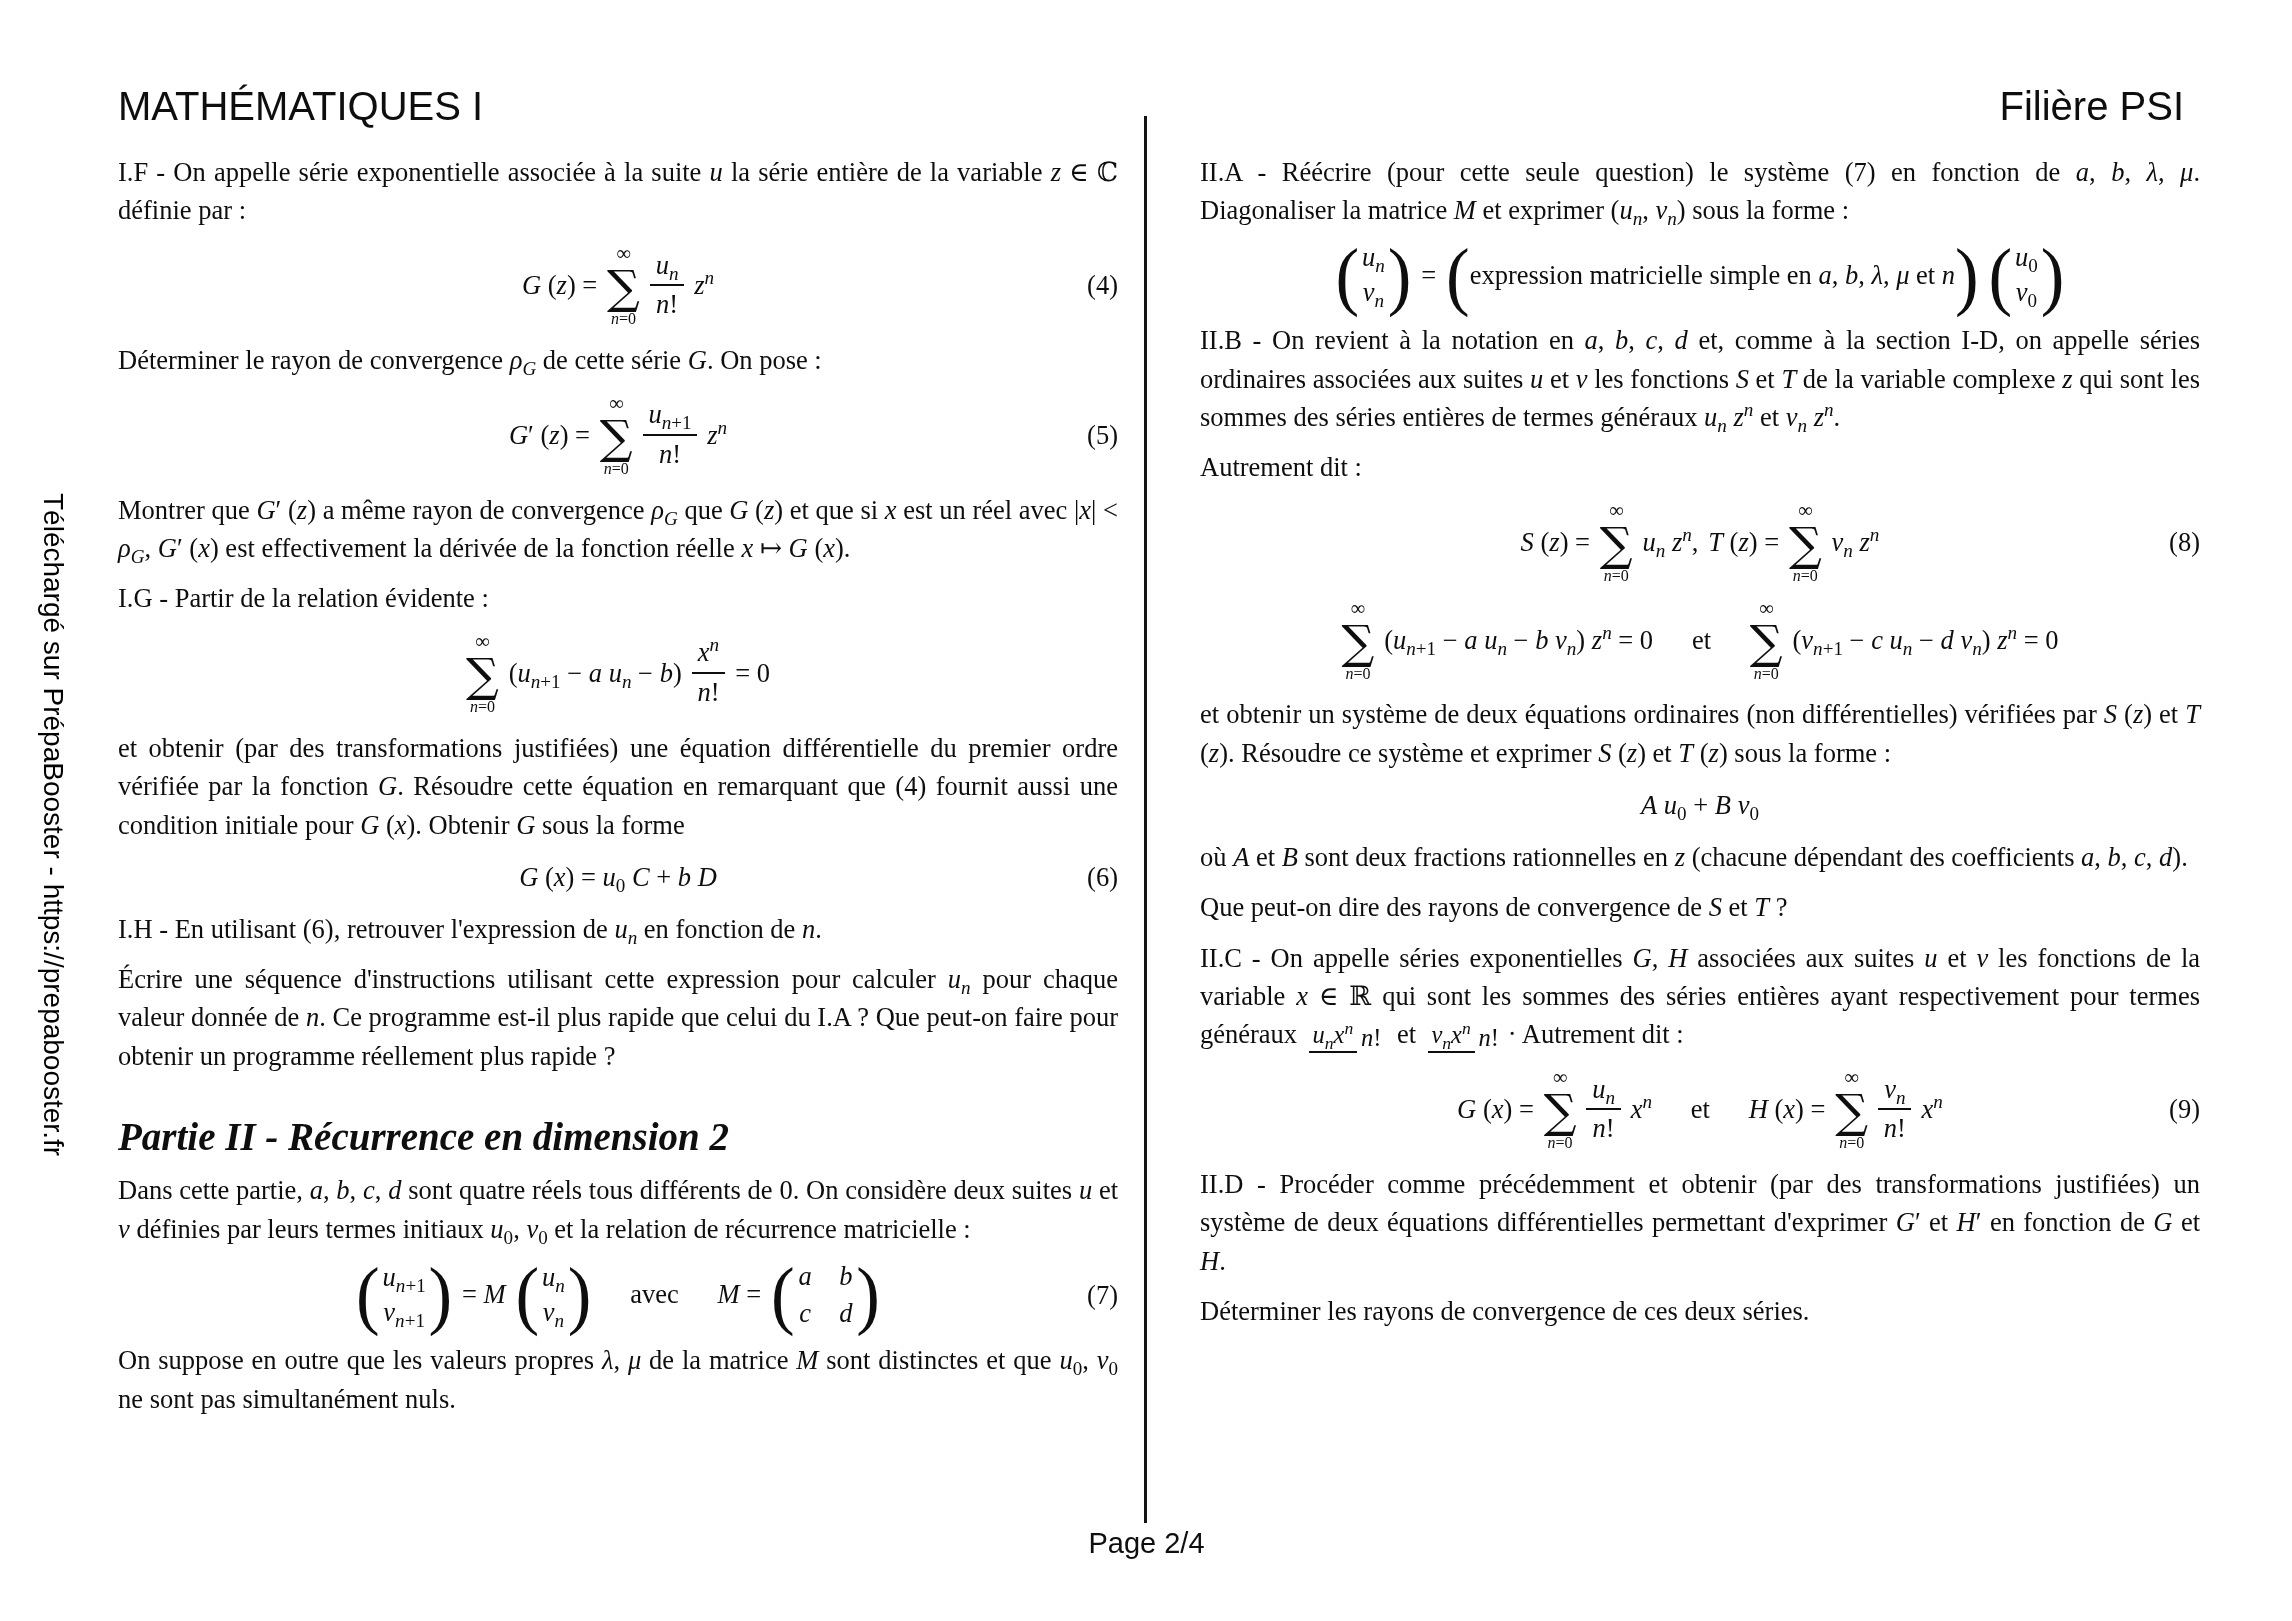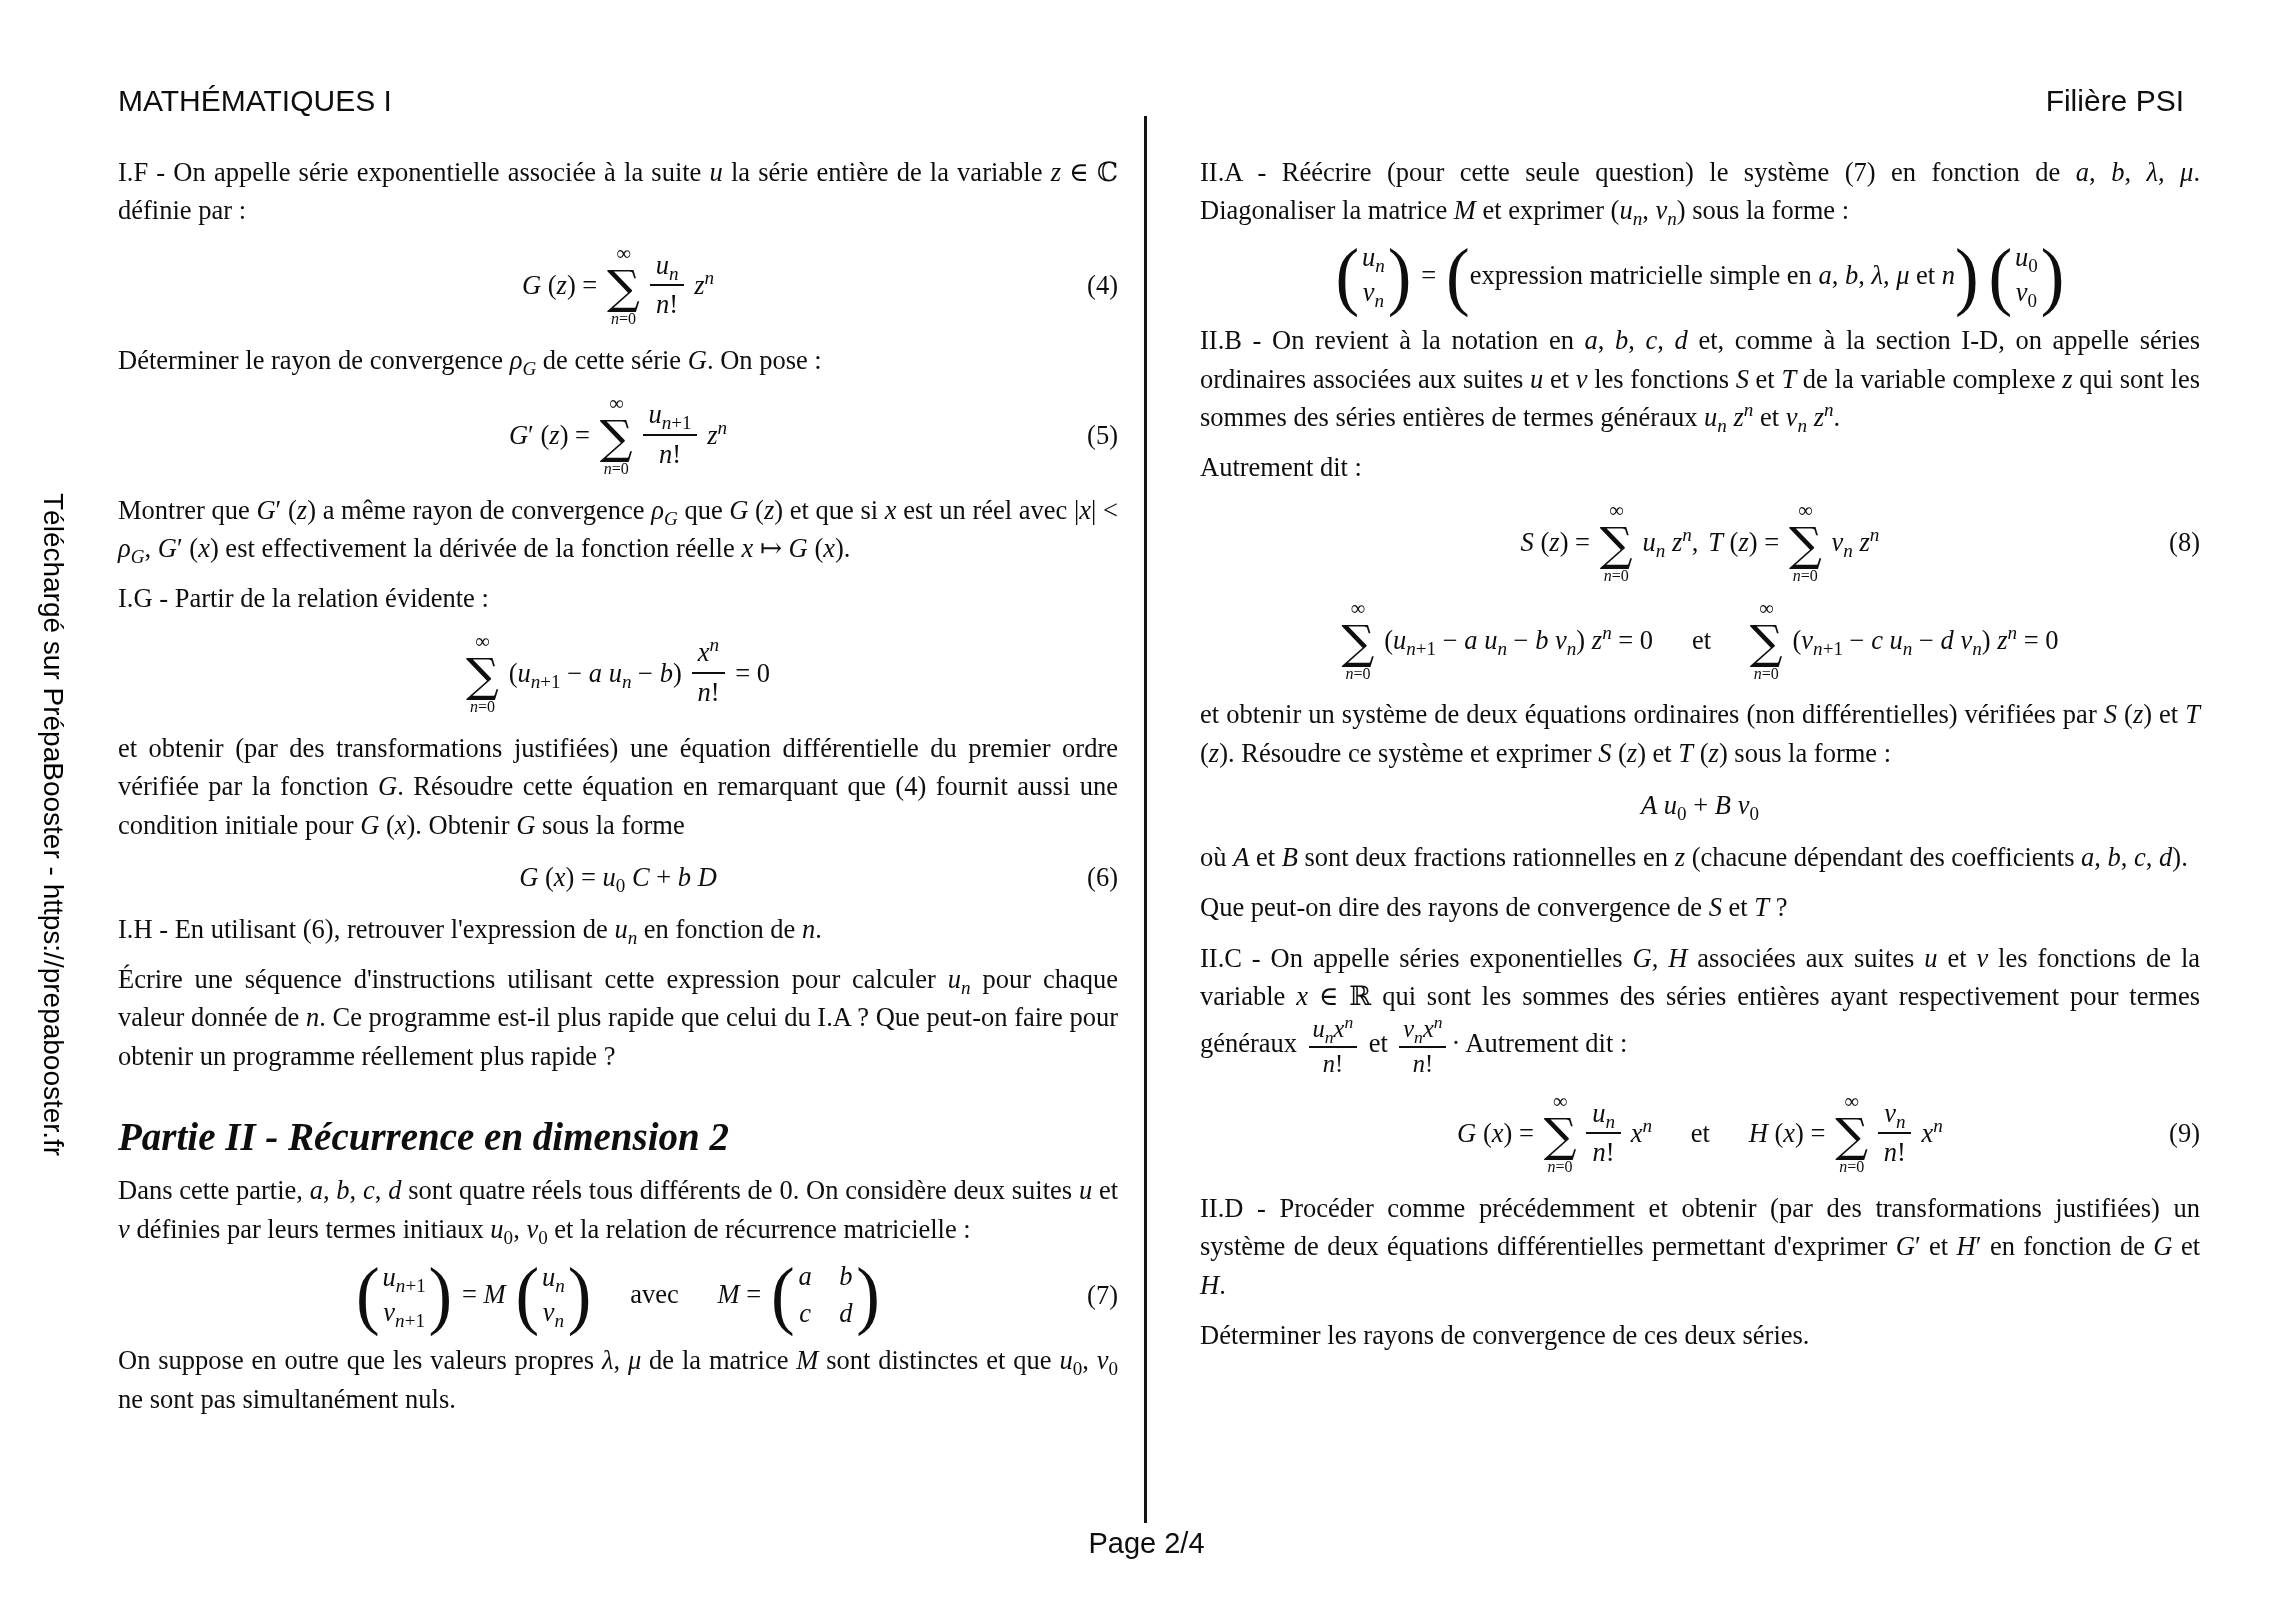--- a/index.html
+++ b/index.html
@@ -4,21 +4,21 @@
 <style>
   html,body{margin:0;padding:0;background:#888;}
   .page{
     position:relative;width:2293px;height:1621px;background:#ffffff;
     color:#0e0e0e;font-family:"Liberation Serif","DejaVu Serif","DejaVu Sans",serif;
     font-size:26.5px;overflow:hidden;
   }
   
   .hdr{position:absolute;top:84px;left:118px;right:109px;display:flex;
        justify-content:space-between;align-items:baseline;
-       font-family:"Liberation Sans","DejaVu Sans",sans-serif;font-size:30px;}
+       font-family:"Liberation Sans","DejaVu Sans",sans-serif;font-size:40px;}
   
   .watermark{position:absolute;left:69px;top:493px;transform-origin:0 0;
        transform:rotate(90deg);white-space:nowrap;
        font-family:"Liberation Sans","DejaVu Sans",sans-serif;font-size:28px;color:#000;}
   
   .divider{position:absolute;left:1144px;top:116px;width:2.9px;height:1407px;background:#141414;}
   
   .col{position:absolute;top:147px;width:1000px;line-height:1.45;text-align:justify;}
   .col-left{left:118px;}
   .col-right{left:1200px;}
@@ -37,21 +37,21 @@
   .frac{display:inline-flex;flex-direction:column;align-items:center;line-height:1.2;}
   .fr-n{padding:0 5.9px 2.9px;border-bottom:2px solid #0e0e0e;}
   .fr-d{padding:2.9px 5.9px 0;}
   .vec{display:inline-flex;align-items:center;}
   .paren{font-size:71px;line-height:.85;transform:scaleY(1.08);font-weight:400;}
   .vcol{display:inline-flex;flex-direction:column;align-items:center;row-gap:5.9px;line-height:1.1;margin:0 2.9px;}
   .mat2{display:inline-grid;grid-template-columns:auto auto;column-gap:27.4px;row-gap:7.8px;
         justify-items:center;line-height:1.1;margin:0 3.9px;}
   .conn{margin:0 29px;}
   
-  .ifrac{display:inline-flex;flex-direction:column;align-items:center;vertical-align:middle;
+  .ifrac{display:inline-flex;align-items:center;vertical-align:middle;
          line-height:1.15;font-size:24.5px;margin:0 4.9px;}
   .ifr-n{padding:0 3.9px 2px;border-bottom:2px solid #0e0e0e;}
   .ifr-d{padding:2px 3.9px 0;}
   
   .part-title{font-size:39px;font-weight:bold;font-style:italic;text-align:left;
               margin:39px 0 10px;line-height:1.2;}
   
   .footer{position:absolute;left:0;width:100%;top:1527px;text-align:center;
           font-family:"Liberation Sans","DejaVu Sans",sans-serif;font-size:29px;}
 </style>

